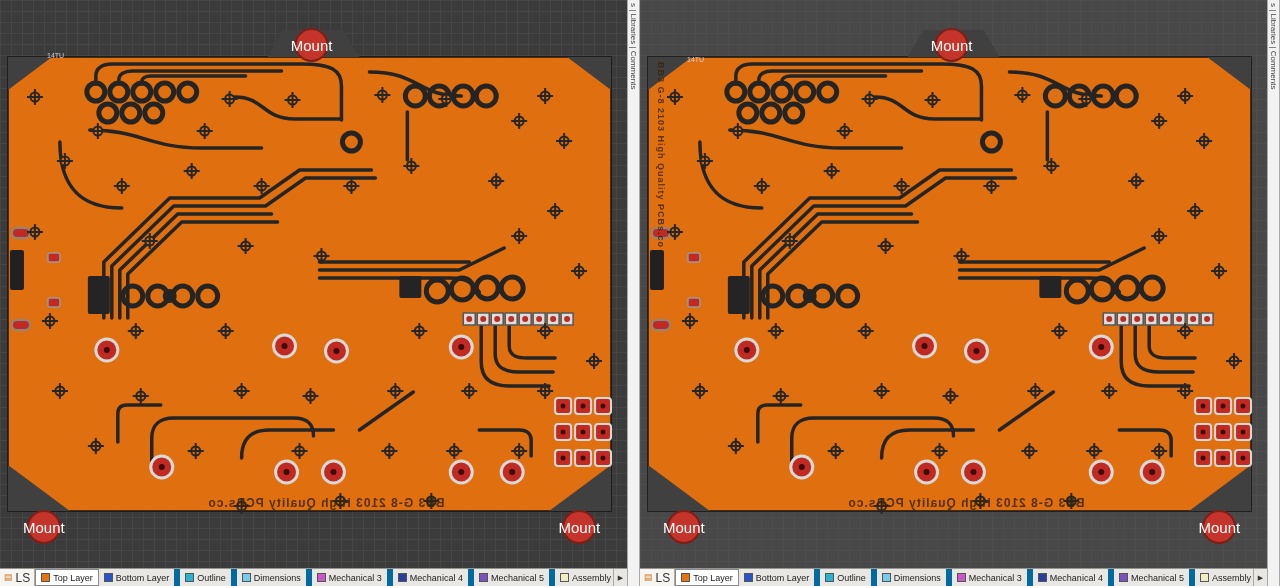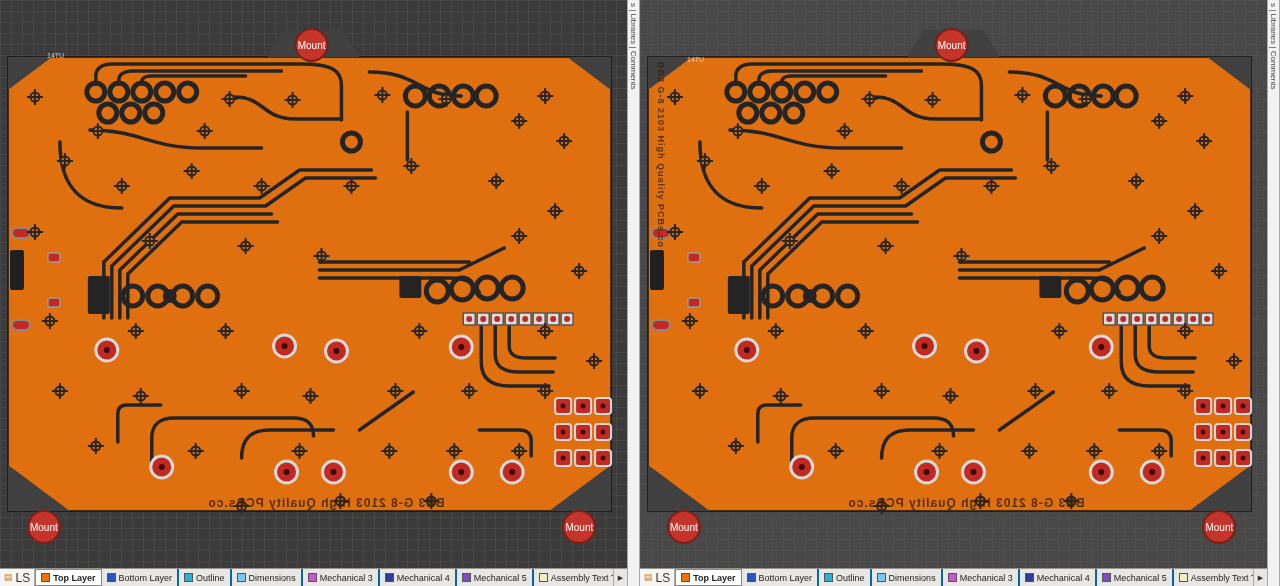--- a/index.html
+++ b/index.html
@@ -22,21 +22,21 @@
     background-color:#484848;
     background-image:
       linear-gradient(#4e4e4e 1px, transparent 1px),
       linear-gradient(90deg, #4e4e4e 1px, transparent 1px);
     background-size:11px 11px;
   }
   .board-svg { position:absolute; left:0; top:0; width:100%; height:100%; }
 
   .mount-label {
     position:absolute; transform:translate(-50%,-50%);
-    color:#ffffff; font-size:10px; white-space:nowrap; pointer-events:none;
+    color:#ffffff; font-size:15px; white-space:nowrap; pointer-events:none;
   }
   .silk {
     position:absolute; transform:translate(-50%,-50%) scaleX(-1);
     color:#3c2407; font-size:12px; font-weight:bold; letter-spacing:1px;
     opacity:.85; white-space:nowrap; pointer-events:none;
   }
   .silk-v {
     position:absolute; writing-mode:vertical-rl;
     color:#3c2407; font-size:9px; font-weight:bold; letter-spacing:1px;
     opacity:.8; white-space:nowrap; pointer-events:none;
@@ -59,23 +59,23 @@
     overflow:hidden; white-space:nowrap;
   }
   .ls-box {
     display:flex; align-items:center; gap:3px; padding:0 4px;
     border-right:1px solid #aaa; background:#f6f5f2; flex:none; cursor:pointer;
   }
   .ls-icon { color:#c87a1a; font-size:9px; line-height:1; }
   .ls-label { font-size:12px; color:#333; }
   .layer-tab {
     display:flex; align-items:center; gap:3px; padding:0 5px;
-    border-right:2px solid #0369a1; flex:none; cursor:pointer;
-  }
-  .layer-tab.active { background:#ffffff; border:1px solid #8a8a8a; font-weight:bold;justify-content:space-between; }
+    border-right:6px solid #0369a1; flex:none; cursor:pointer;
+  }
+  .layer-tab.active { background:#ffffff; border:1px solid #8a8a8a; font-weight:normal;justify-content:space-between; }
   .swatch { width:9px; height:9px; border:1px solid #555; flex:none; }
   .arrow-btn {
     position:absolute; right:0; top:0; bottom:0; width:14px;
     background:#e9e7e3; border-left:1px solid #aaa;
     display:flex; align-items:center; justify-content:center;
     font-size:7px; color:#333; cursor:pointer;
   }
 </style>
 </head>
 <body>

